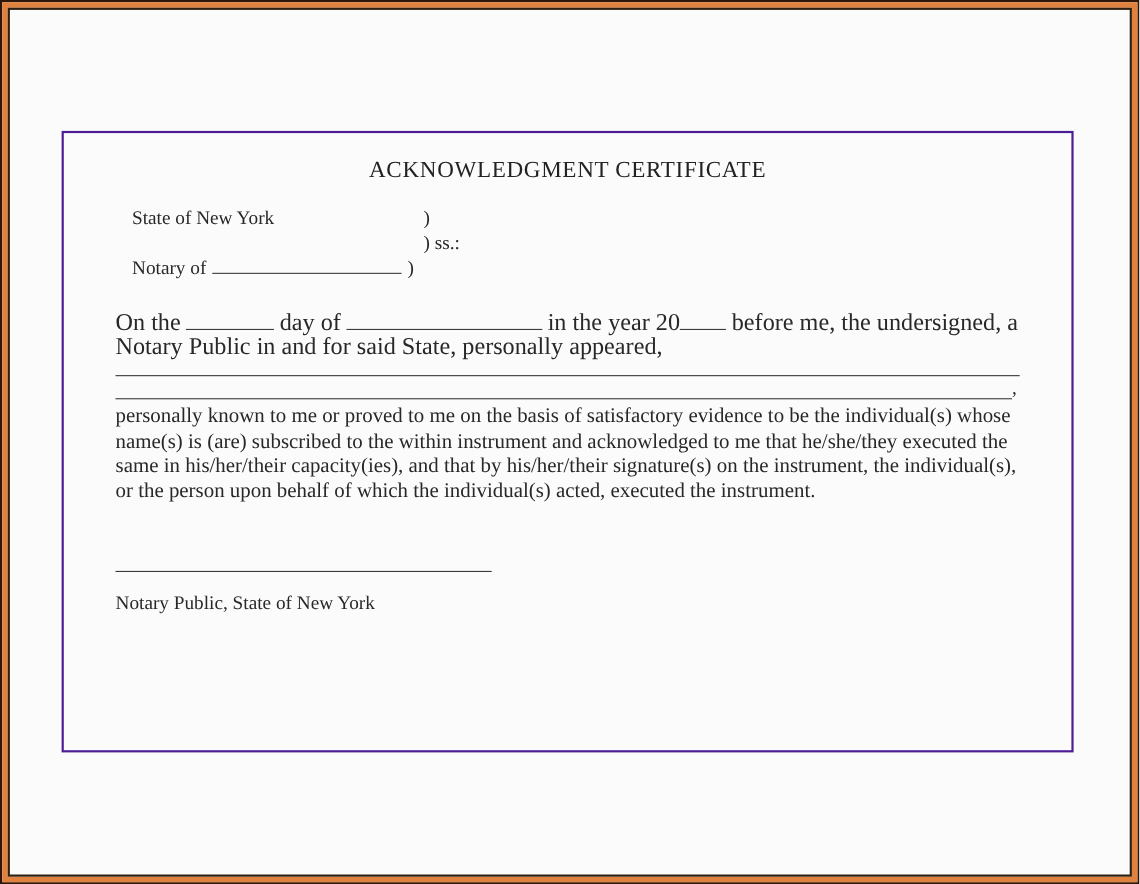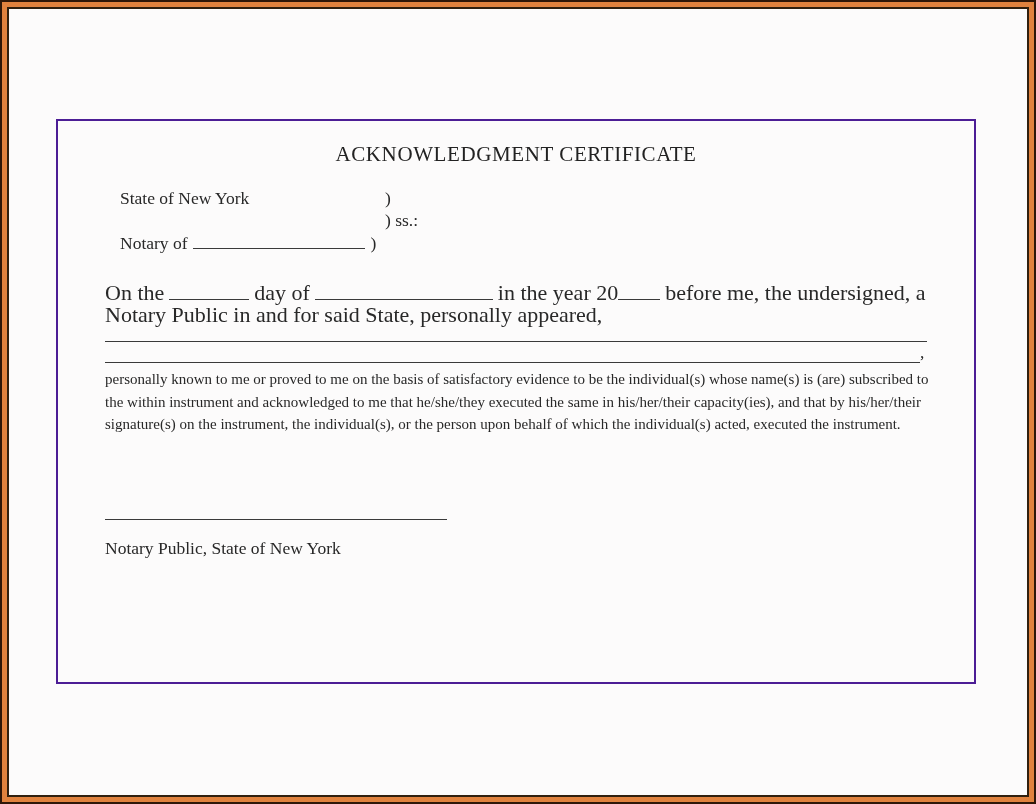--- a/index.html
+++ b/index.html
@@ -100,21 +100,21 @@
     vertical-align: bottom;
   }
   .rule-full { width: 100%; }
   .rule-almost { width: calc(100% - 7px); }
   .body-par {
     position: absolute;
     left: 47px;
     top: 247px;
     width: 824px;
     margin: 0;
-    font-size: 15px;
+    font-size: 19px;
     line-height: 22.6px;
   }
   .sig-block {
     position: absolute;
     left: 47px;
     top: 378px;
     font-size: 17.5px;
   }
   .sig-rule {
     width: 342px;

